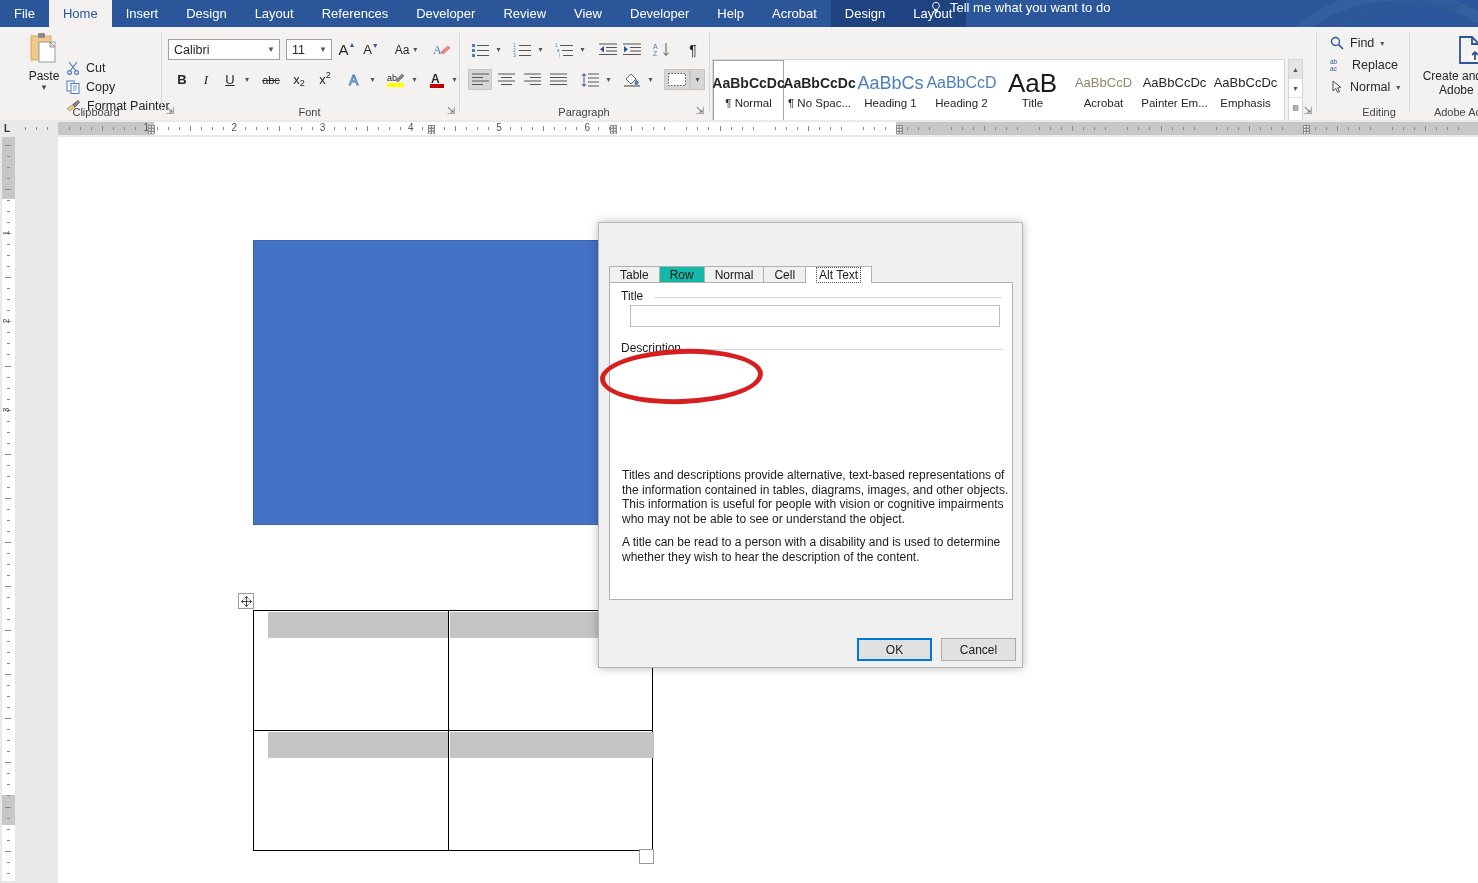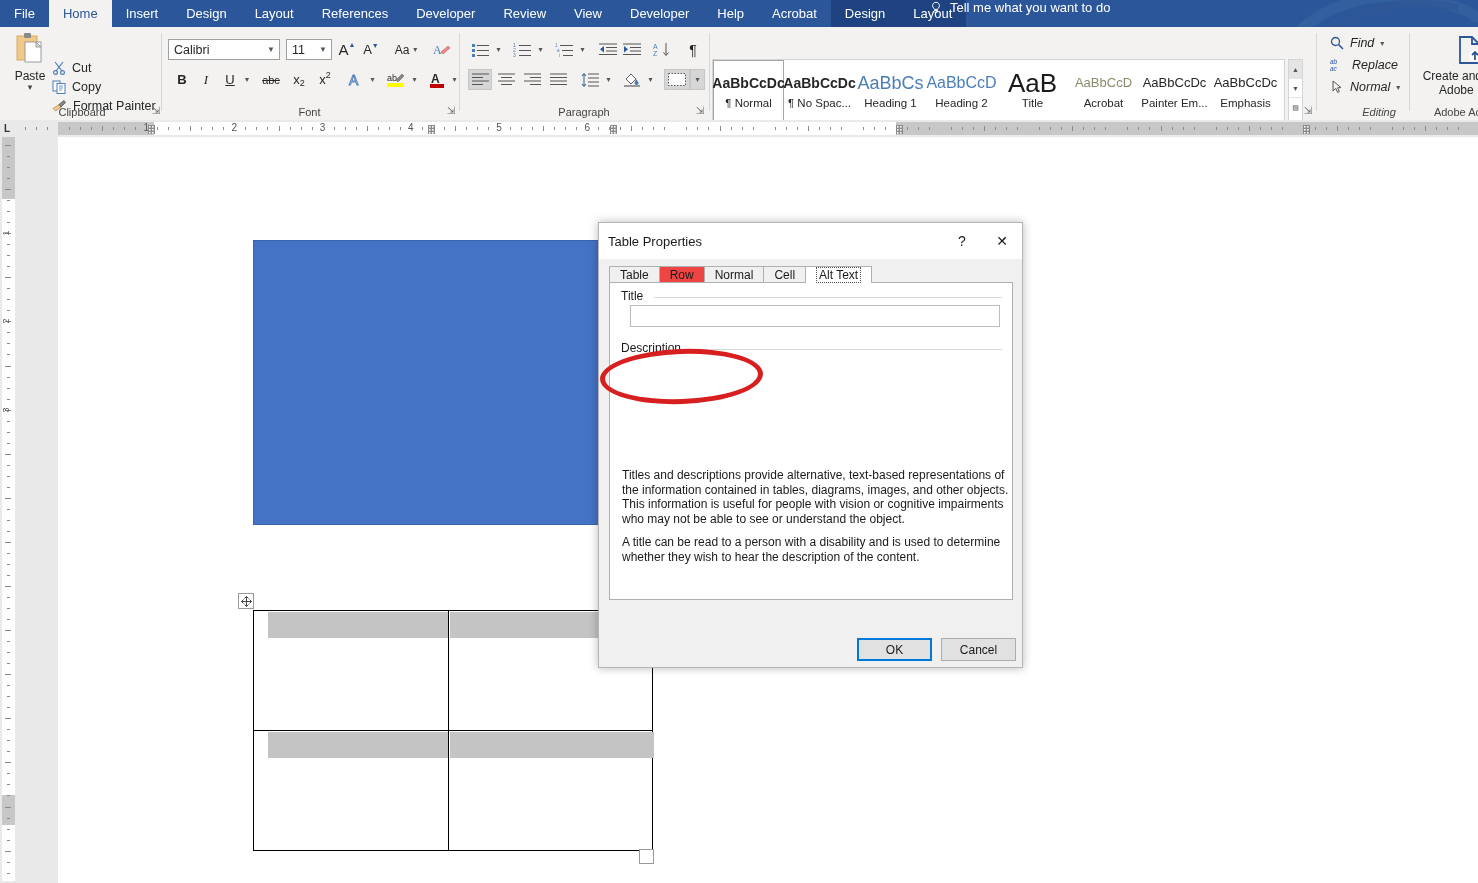--- a/index.html
+++ b/index.html
@@ -97,21 +97,21 @@
   .tblscroll{position:absolute;left:622px;top:610px;width:14px;height:239px;background:#c4c4c4;}
 
   
   .dlg{position:absolute;left:598px;top:222px;width:425px;height:446px;background:#f0f0f0;border:1px solid #b5b5b5;box-shadow:0 0 9px rgba(0,0,0,.28);box-sizing:border-box;}
   .dlg-title{position:relative;height:36px;background:#fff;display:flex;align-items:center;padding-left:9px;}
   .dlg-title .t{font-size:13px;color:#1a1a1a;}
   .dlg-title .btns{position:absolute;right:0;top:0;height:36px;display:flex;}
   .dlg-title .tb{width:40px;height:36px;display:flex;align-items:center;justify-content:center;font-size:14px;color:#1a1a1a;cursor:default;}
   .dlg-tabs{position:absolute;left:10px;top:42px;height:18px;display:flex;align-items:flex-end;}
   .dtab{height:17px;padding:0 10px;font-size:12px;color:#1a1a1a;background:#f0f0f0;border:1px solid #b0b0b0;border-bottom:none;display:flex;align-items:center;cursor:default;margin-right:-1px;box-sizing:border-box;}
-  .dtab.hover{background:#ef4444;}
+  .dtab.hover{background:#14b8a6;}
   .dtab.active{background:#fff;position:relative;z-index:3;}
   .dtab.active .inner{border:1px dotted #555;padding:0 2px;}
   .dlg-body{position:absolute;left:10px;top:59px;width:404px;height:318px;background:#fff;border:1px solid #b0b0b0;box-sizing:border-box;}
   .grplbl{position:absolute;font-size:12px;color:#1a1a1a;background:#fff;padding-right:4px;}
   .grpline{position:absolute;height:1px;background:#d8d8d8;}
   .tfield{position:absolute;background:#fff;border:1px solid #bdbdbd;box-sizing:border-box;font-size:12px;color:#1a1a1a;padding:4px 5px;overflow:hidden;}
   .helptext{position:absolute;font-size:12px;color:#1a1a1a;line-height:14.5px;}
   .dbtn{position:absolute;height:23px;background:#e1e1e1;border:1px solid #adadad;display:flex;align-items:center;justify-content:center;font-size:12px;color:#1a1a1a;cursor:default;box-sizing:border-box;}
   .dbtn.def{border:2px solid #0078d7;background:#e1e1e1;}
   u{text-decoration:underline;}
@@ -152,21 +152,21 @@
     <div class="swirl">
       <svg width="300" height="27" viewBox="0 0 300 27">
         <path d="M120 32 C160 -4 210 -10 260 2 C290 9 300 16 300 22" fill="none" stroke="#34609f" stroke-width="11" opacity=".85"></path>
         <path d="M150 34 C190 2 235 -2 280 8" fill="none" stroke="#2f5896" stroke-width="7" opacity=".8"></path>
       </svg>
     </div>
   </div>
 
   <div class="ribbon">
 
-    <div class="grp" style="left:2px;width:187px;">
+    <div class="grp" style="left:16px;width:187px;">
       <div class="paste">
         <svg width="34" height="34" viewBox="0 0 34 34">
           <rect x="4" y="5" width="20" height="24" fill="#f0c98a" stroke="#d9a95c"></rect>
           <rect x="11" y="2" width="7" height="5" rx="1" fill="#8a8a8a"></rect>
           <rect x="12" y="11" width="16" height="20" fill="#fff" stroke="#9a9a9a"></rect>
           <path d="M23 11 l5 5 h-5z" fill="#d9d9d9" stroke="#9a9a9a"></path>
         </svg>
         <div class="lbl">Paste</div>
         <div class="carat">▾</div>
       </div>
@@ -423,21 +423,21 @@
         </div>
       </div>
     <div class="gscroll">
       <div class="gsbtn top">▲</div>
       <div class="gsbtn">▼</div>
       <div class="gsbtn" style="border-bottom:none;">▧</div>
     </div>
 
     <div class="sep" style="left:1316px;"></div>
 
-    <div class="grp" style="left:1318px;width:68px;font-style:italic;">
+    <div class="grp" style="left:1318px;width:68px;">
       <div class="editItem" style="left:12px;top:9px;">
         <svg width="14" height="14" viewBox="0 0 14 14">
             <circle cx="5.5" cy="5.5" r="4" fill="none" stroke="#2b579a" stroke-width="1.3"></circle>
             <path d="M8.6 8.6 L13 13" stroke="#2b579a" stroke-width="1.5"></path>
           </svg>
         <span>Find</span>
         <span class="mini-arr">▾</span>
       </div>
       <div class="editItem" style="left:12px;top:31px;">
         <svg width="16" height="14" viewBox="0 0 16 14">
@@ -749,27 +749,20 @@
           <div class="cellband" style="left:14px;top:121px;width:180px;"></div>
           <div class="cellband" style="left:196px;top:121px;width:204px;"></div>
           <div class="colline" style="left:194px;"></div>
         </div>
       </div>
       <div class="resizehandle" style="left:581px;top:712px;"></div>
     </div>
   </div>
 
   <div class="dlg">
-    <div class="dlg-title">
-      <span class="t">Table Properties</span>
-      <span class="btns">
-        <span class="tb">?</span>
-        <span class="tb">✕</span>
-      </span>
-    </div>
 
     <div class="dlg-tabs" id="dtabs-host">
         <div class="dtab">
           <span>Table</span>
         </div>
         <div class="dtab hover">
           <span>Row</span>
         </div>
         <div class="dtab">
           <span>Normal</span>

